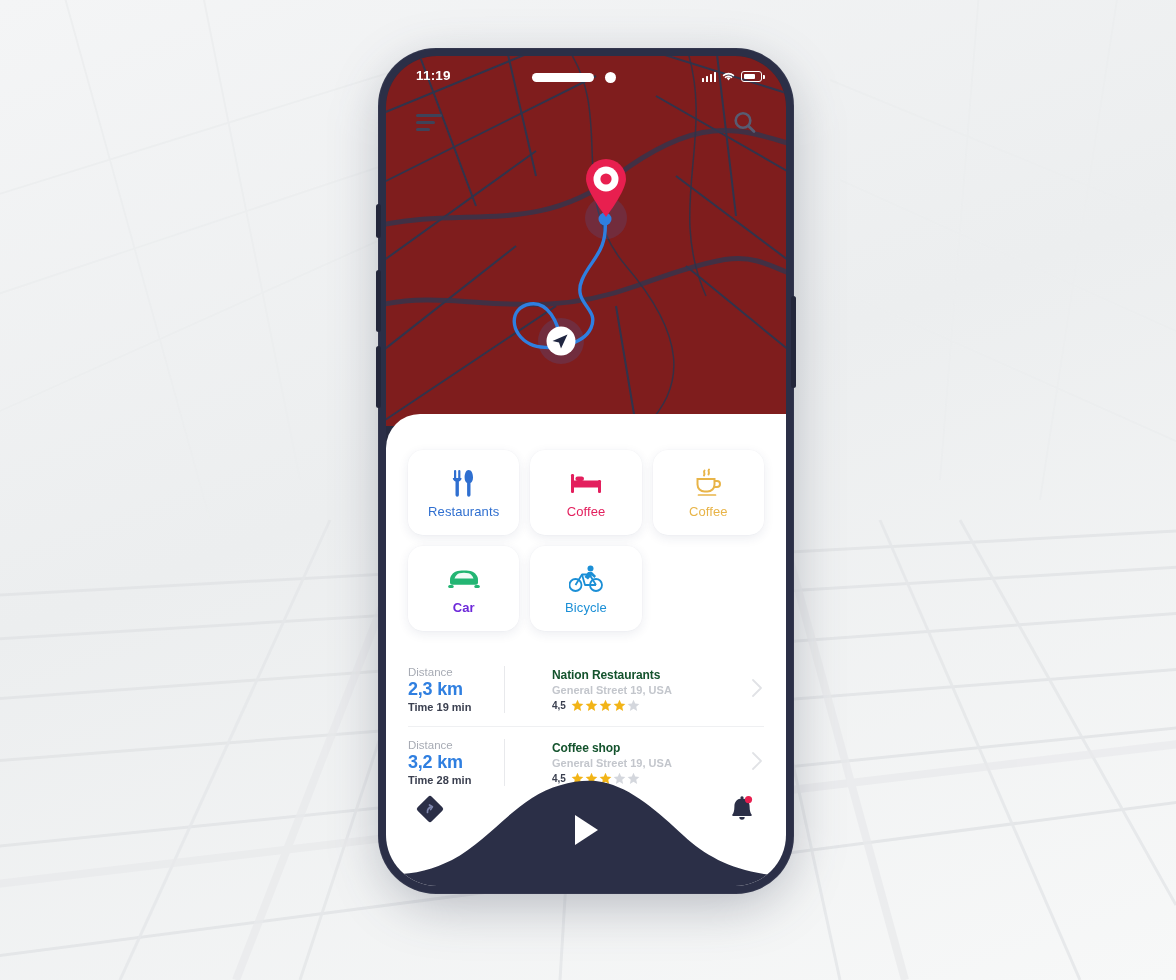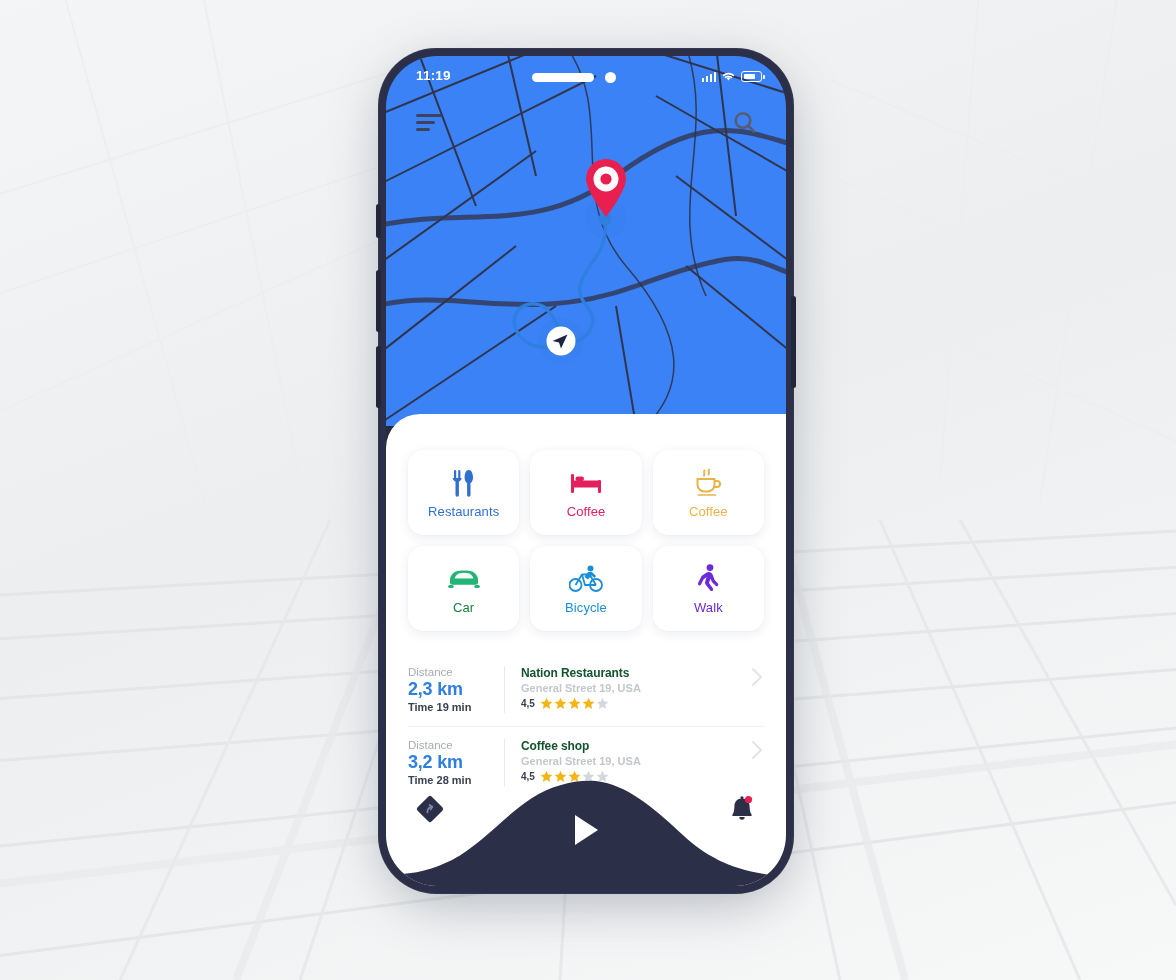--- a/index.html
+++ b/index.html
@@ -77,21 +77,21 @@
     background: #272b40;
   }
 
   
   #map-area {
     position: absolute;
     left: 0;
     top: 0;
     width: 400px;
     height: 370px;
-    background: #3b82f6;
+    background: #7f1d1d;
     overflow: hidden;
   }
   #map-area svg.mapnet {
     position: absolute;
     inset: 0;
     width: 400px;
     height: 370px;
   }
 
   
@@ -267,23 +267,25 @@
   
   #place-list {
     position: absolute;
     left: 22px;
     top: 240px;
     width: 356px;
   }
   .place-row {
     position: relative;
     display: flex;
+    align-items: center;
     padding: 12px 0 13px 0;
     border-bottom: 1px solid #eff0f2;
     cursor: pointer;
+    gap: 31px;
   }
   .place-row:last-child { border-bottom: none; }
   .dist-col {
     width: 82px;
     padding-right: 14px;
     border-right: 1px solid #e8e9ec;
     text-align: left;
   }
   .dist-label {
     font-size: 11.5px;
@@ -566,52 +568,41 @@
             <div class="cat-icon">
               <svg width="34" height="22" viewBox="0 0 34 22">
                 <g fill="#23b573">
                   <path d="M3 11.5 C3 8 6 4.5 9 3.4 C12.6 2.1 21.4 2.1 25 3.4 C28 4.5 31 8 31 11.5 v3.2 a2 2 0 0 1-2 2 H5 a2 2 0 0 1-2-2 Z"></path>
                   <rect x="1.2" y="17" width="5.5" height="3" rx="1.5"></rect>
                   <rect x="27.3" y="17" width="5.5" height="3" rx="1.5"></rect>
                 </g>
                 <path d="M7.5 10.5 C8.5 7.5 10.5 5.6 12.5 5.2 C15.6 4.5 18.4 4.5 21.5 5.2 C23.5 5.6 25.5 7.5 26.5 10.5 Z" fill="#ffffff" opacity="0.95"></path>
               </svg>
             </div>
-            <div class="cat-label" style="color: #15803d;">Car</div>
+            <div class="cat-label" style="color: #6d28d9; font-weight: bold;">Car</div>
           </div>
 
           <div class="cat-tile">
             <div class="cat-icon">
               <svg width="34" height="28" viewBox="0 0 34 28">
                 <g stroke="#1b8fd6" stroke-width="1.8" fill="none">
                   <circle cx="6.5" cy="20" r="6"></circle>
                   <circle cx="27" cy="20" r="6"></circle>
                   <path d="M6.5 20 L13 9.5 L20.5 9.5 L27 20" stroke-linejoin="round"></path>
                   <path d="M13 9.5 L16 20 L27 20" stroke-linejoin="round"></path>
                 </g>
                 <g fill="#1b8fd6">
                   <circle cx="21.5" cy="3.5" r="3"></circle>
                   <path d="M19 7 L15.5 12 L19 14.5 L22.5 10.5 L25.5 13 L27 11 L23 7 Z"></path>
                 </g>
               </svg>
             </div>
             <div class="cat-label" style="color: rgb(27, 143, 214);">Bicycle</div>
           </div>
 
-          <div class="cat-tile">
-            <div class="cat-icon">
-              <svg width="24" height="30" viewBox="0 0 24 30">
-                <g fill="#6c2bd9">
-                  <circle cx="14" cy="3.6" r="3.4"></circle>
-                  <path d="M12.5 8 C15 8 16.4 9.6 17 11.5 L18.6 16 L22 19.5 a1.6 1.6 0 0 1-2.3 2.2 L15.8 18 L14.6 14.5 L13 19 L17 24.5 a1.7 1.7 0 0 1-2.7 2 L9.6 20.5 C9 19.6 8.8 19 9.1 18 L10.6 13 L7.5 15.5 L5 20.5 a1.6 1.6 0 0 1-2.9-1.4 L5 13.2 C5.3 12.4 5.8 11.8 6.6 11.3 L10 9 C10.9 8.3 11.6 8 12.5 8 Z"></path>
-                </g>
-              </svg>
-            </div>
-            <div class="cat-label" style="color: rgb(108, 43, 217);">Walk</div>
-          </div>
         </div>
 
         <div id="place-list">
 
           <div class="place-row">
             <div class="dist-col">
               <div class="dist-label">Distance</div>
               <div class="dist-value">2,3 km</div>
               <div class="dist-time">Time 19 min</div>
             </div>

